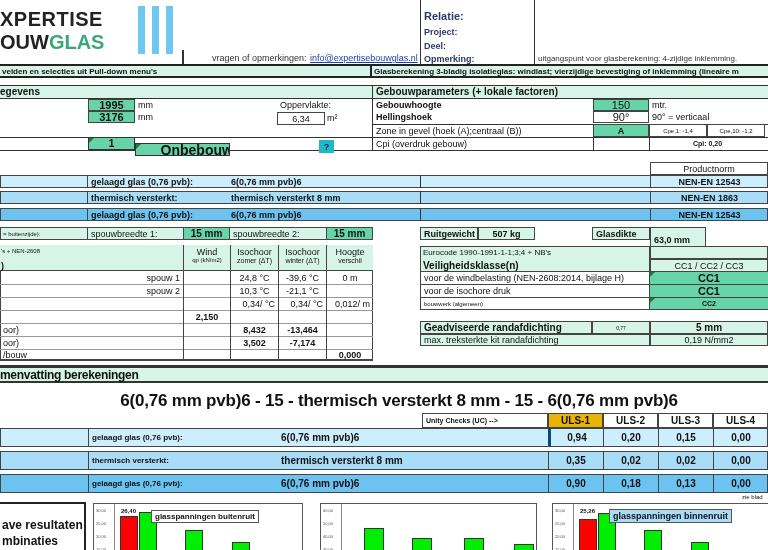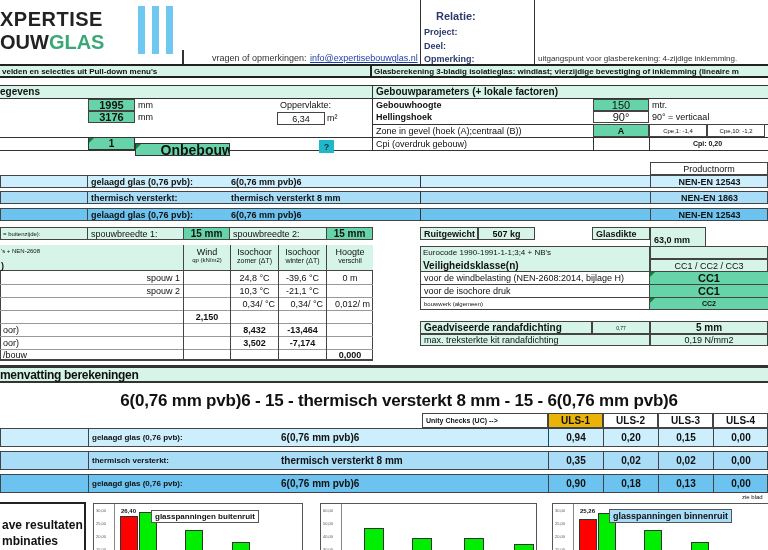--- a/index.html
+++ b/index.html
@@ -39,21 +39,21 @@
   <div class="abs" style="left:0;top:0;width:7px;height:48px;background:#6ec8f0;"></div>
   <div class="abs" style="left:14px;top:0;width:7px;height:48px;background:#6ec8f0;"></div>
   <div class="abs" style="left:28px;top:0;width:7px;height:48px;background:#6ec8f0;"></div>
 </div>
 <div class="vline" style="left:182px;top:50px;height:14px;border-left:2px solid #333;"></div>
 
 <div class="abs i" style="left:212px;top:53px;font-size:9px;color:#333;">vragen of opmerkingen:</div>
 <a class="abs" style="left:310px;top:53px;font-size:9px;color:#1a3fa8;text-decoration:underline;">info@expertisebouwglas.nl</a>
 
 <div class="vline" style="left:420px;top:0;height:64px;"></div>
-<div class="abs b" style="left:436px;top:10px;font-size:11px;color:#2b3a6b;">Relatie:</div>
+<div class="abs b" style="left:424px;top:10px;font-size:11px;color:#2b3a6b;">Relatie:</div>
 <div class="abs b" style="left:424px;top:27px;font-size:9px;color:#2b3a6b;">Project:</div>
 <div class="abs b" style="left:424px;top:41px;font-size:9px;color:#2b3a6b;">Deel:</div>
 <div class="abs b" style="left:424px;top:54px;font-size:9px;color:#2b3a6b;">Opmerking:</div>
 <div class="vline" style="left:534px;top:0;height:64px;"></div>
 <div class="abs i" style="left:538px;top:54px;font-size:8px;color:#333;">uitgangspunt voor glasberekening: 4-zijdige inklemming.</div>
 
 <div class="abs mint" style="left:0;top:64px;width:768px;height:14px;border-top:2px solid #222;border-bottom:2px solid #222;padding-left:32px;">
   <div class="abs b i" style="left:2px;top:1px;font-size:8px;">velden en selecties uit Pull-down menu's</div>
   <div class="vline" style="left:370px;top:0;height:10px;border-left:2px solid #222;"></div>
   <div class="abs b" style="left:374px;top:1px;font-size:8px;white-space:nowrap;">Glasberekening 3-bladig isolatieglas: windlast; vierzijdige bevestiging of inklemming (lineaire m</div>
@@ -221,21 +221,21 @@
 
 <div class="cell b bx" style="left:422px;top:413px;width:126px;height:15px;font-size:7px;background:#fff;">Unity Checks (UC) --&gt;</div>
 <div class="cell c b bx" style="left:548px;top:413px;width:55px;height:15px;font-size:10px;background:#eab308;">ULS-1</div>
 <div class="cell c b bx" style="left:603px;top:413px;width:55px;height:15px;font-size:10px;background:#fff;">ULS-2</div>
 <div class="cell c b bx" style="left:658px;top:413px;width:55px;height:15px;font-size:10px;background:#fff;">ULS-3</div>
 <div class="cell c b bx" style="left:713px;top:413px;width:55px;height:15px;font-size:10px;background:#fff;">ULS-4</div>
 
 <div class="abs lb1 bx" style="left:0;top:428px;width:768px;height:19px;"></div>
 <div class="cell b" style="left:88px;top:428px;width:190px;height:19px;font-size:8px;border-left:1px solid #444;">gelaagd glas (0,76 pvb):</div>
 <div class="cell b" style="left:278px;top:428px;width:200px;height:19px;font-size:10px;">6(0,76 mm pvb)6</div>
-<div class="cell c b" style="left:548px;top:428px;width:55px;height:19px;font-size:10px;border-left:1px solid #0c4a6e;">0,94</div>
+<div class="cell c b" style="left:548px;top:428px;width:55px;height:19px;font-size:10px;border-left:3px solid #0c4a6e;">0,94</div>
 <div class="cell c b" style="left:603px;top:428px;width:55px;height:19px;font-size:10px;border-left:1px solid #444;">0,20</div>
 <div class="cell c b" style="left:658px;top:428px;width:55px;height:19px;font-size:10px;border-left:1px solid #444;">0,15</div>
 <div class="cell c b" style="left:713px;top:428px;width:55px;height:19px;font-size:10px;border-left:1px solid #444;">0,00</div>
 
 <div class="abs lb2 bx" style="left:0;top:451px;width:768px;height:19px;"></div>
 <div class="cell b" style="left:88px;top:451px;width:190px;height:19px;font-size:8px;border-left:1px solid #444;">thermisch versterkt:</div>
 <div class="cell b" style="left:278px;top:451px;width:220px;height:19px;font-size:10px;">thermisch versterkt 8 mm</div>
 <div class="cell c b" style="left:548px;top:451px;width:55px;height:19px;font-size:10px;border-left:1px solid #444;">0,35</div>
 <div class="cell c b" style="left:603px;top:451px;width:55px;height:19px;font-size:10px;border-left:1px solid #444;">0,02</div>
 <div class="cell c b" style="left:658px;top:451px;width:55px;height:19px;font-size:10px;border-left:1px solid #444;">0,02</div>

